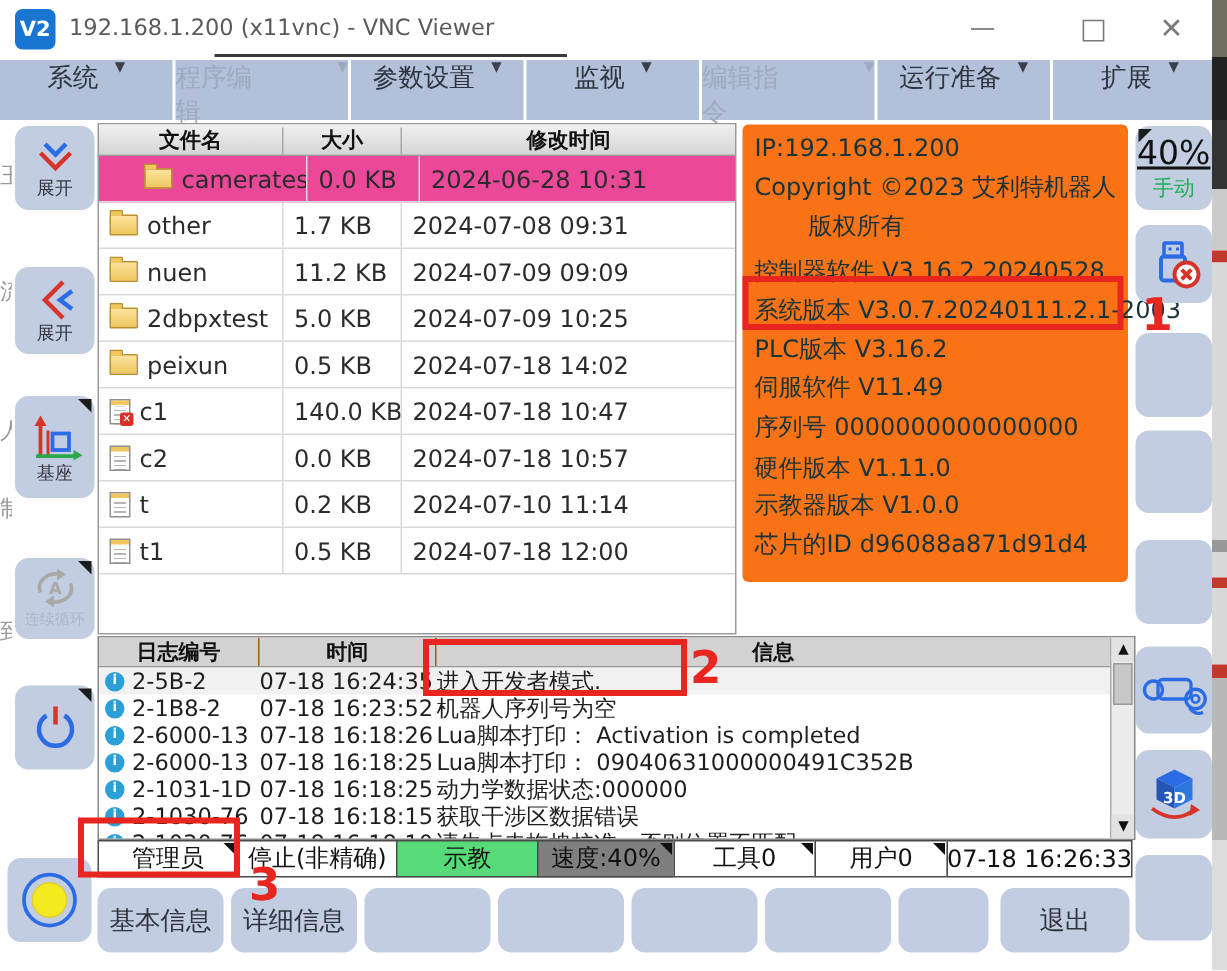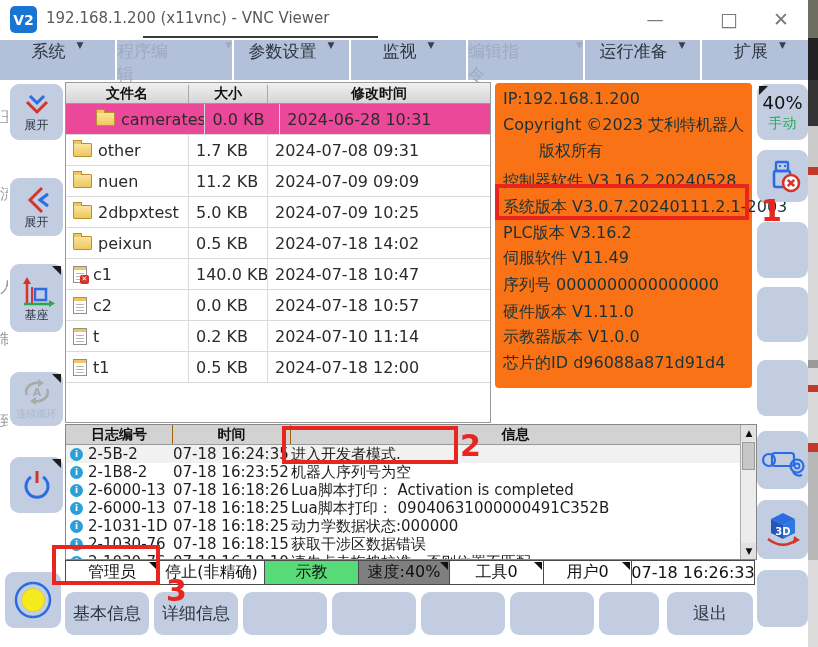--- a/index.html
+++ b/index.html
@@ -280,21 +280,21 @@
     <div class="info-line" style="top:140px;text-align:center;">PLC版本 V3.16.2</div>
     <div class="info-line" style="top:165px;">伺服软件 V11.49</div>
     <div class="info-line" style="top:192px;">序列号 0000000000000000</div>
     <div class="info-line" style="top:219px;">硬件版本 V1.11.0</div>
     <div class="info-line" style="top:244px;">示教器版本 V1.0.0</div>
     <div class="info-line" style="top:270px;">芯片的ID d96088a871d91d4</div>
   </div>
 
   <div class="abs sq-btn" style="left:757px;top:84px;width:51px;height:56px;">
     <span class="abs tri-tl"></span>
-    <span style="font-size:18px;color:#111;">40%</span>
+    <span style="font-size:22px;color:#111;text-decoration:underline;">40%</span>
     <span style="font-size:14px;color:#1faf54;">手动</span>
   </div>
 
   <div class="abs sq-btn" style="left:757px;top:150px;width:51px;height:52px;">
     <svg width="38" height="36" viewBox="0 0 38 36">
       <rect x="12" y="4" width="12" height="9" rx="1" fill="none" stroke="#2b6be4" stroke-width="2.4"></rect>
       <rect x="15" y="7" width="2" height="2" fill="#2b6be4"></rect>
       <rect x="20" y="7" width="2" height="2" fill="#2b6be4"></rect>
       <rect x="10" y="13" width="16" height="16" rx="2" fill="none" stroke="#2b6be4" stroke-width="2.6"></rect>
       <circle cx="27" cy="25" r="8" fill="#fff" stroke="#d6342a" stroke-width="2.6"></circle>

